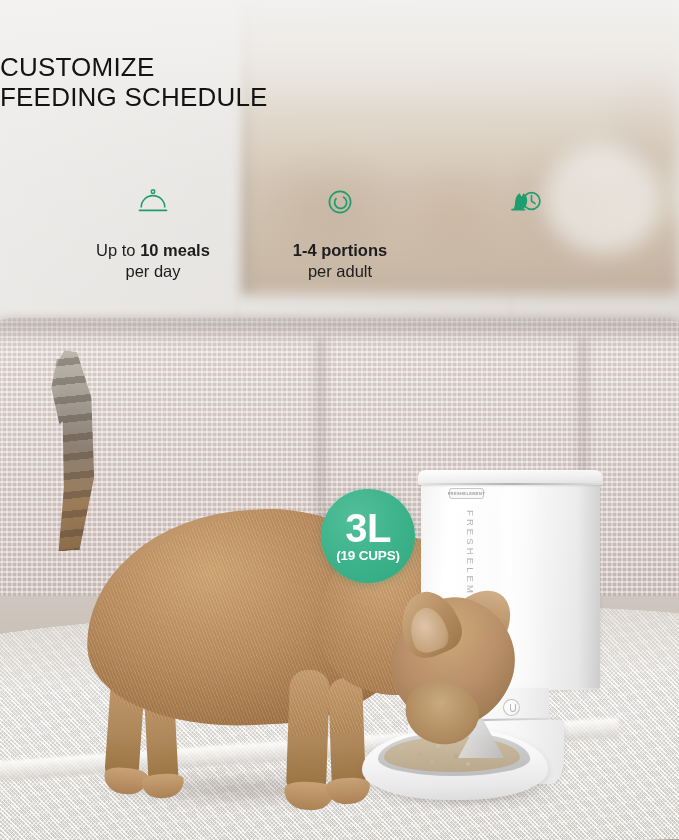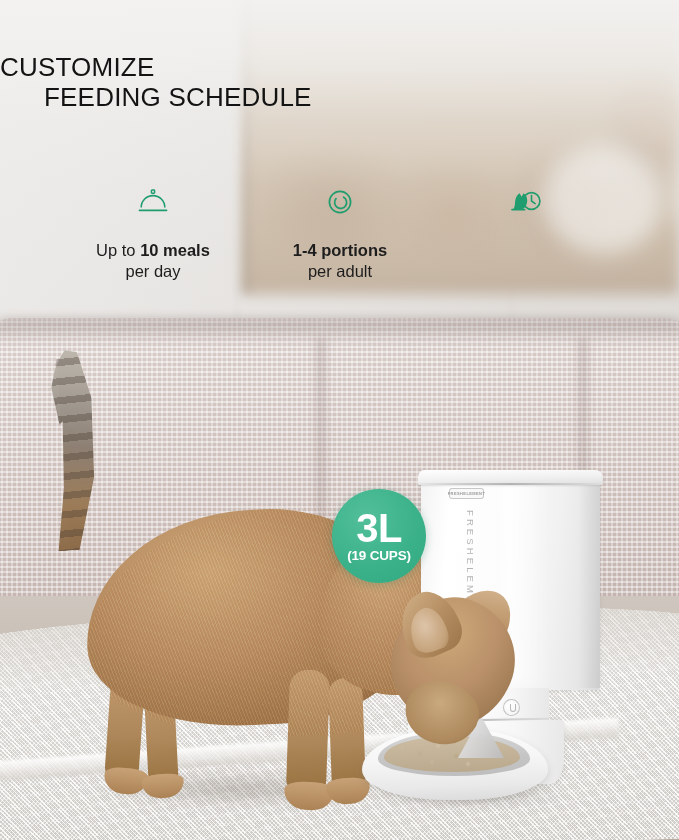--- a/index.html
+++ b/index.html
@@ -316,21 +316,21 @@
     opacity:.95;
   }
   .feeder-shadow {
     position:absolute; left:22px; top:318px; width:196px; height:22px;
     background:radial-gradient(ellipse at 50% 50%, rgba(110,104,98,.30), transparent 72%);
     filter:blur(5px);
   }
 
   
   .badge {
-    position:absolute; left:332px; top:489px; width:94px; height:94px;
+    position:absolute; left:321px; top:489px; width:94px; height:94px;
     border-radius:50%;
     background:radial-gradient(circle at 36% 30%, #52bf9a 0%, #3fb48d 46%, #2ea87f 100%);
     box-shadow:0 2px 8px rgba(40,120,95,.28);
     display:flex; flex-direction:column; align-items:center; justify-content:center;
   }
   .badge-main {
     font-size:40px; font-weight:800; color:#ffffff; line-height:.92;
     letter-spacing:-.5px;
   }
   .badge-sub {
@@ -338,21 +338,21 @@
     margin-top:2px; letter-spacing:-.2px;
   }
 
   
   .headline {
     position:absolute; left:0; top:52px; width:679px;
     font-weight:400; color:#131313;
     font-size:26px; line-height:1.16;
     letter-spacing:.2px;
   }
-  .headline .l2 { display:block;padding-left:44px; }
+  .headline .l2 { display:block; }
 
   
   .features {
     position:absolute; left:60px; top:186px; width:560px;
     display:flex; justify-content:space-between; align-items:flex-start;
   }
   .feature { width:186px; text-align:center; }
   .feature-icon { height:32px; display:flex; align-items:center; justify-content:center; }
   .feature-text {
     margin-top:22px; font-size:16.5px; line-height:1.28; color:#1d1d1d;

